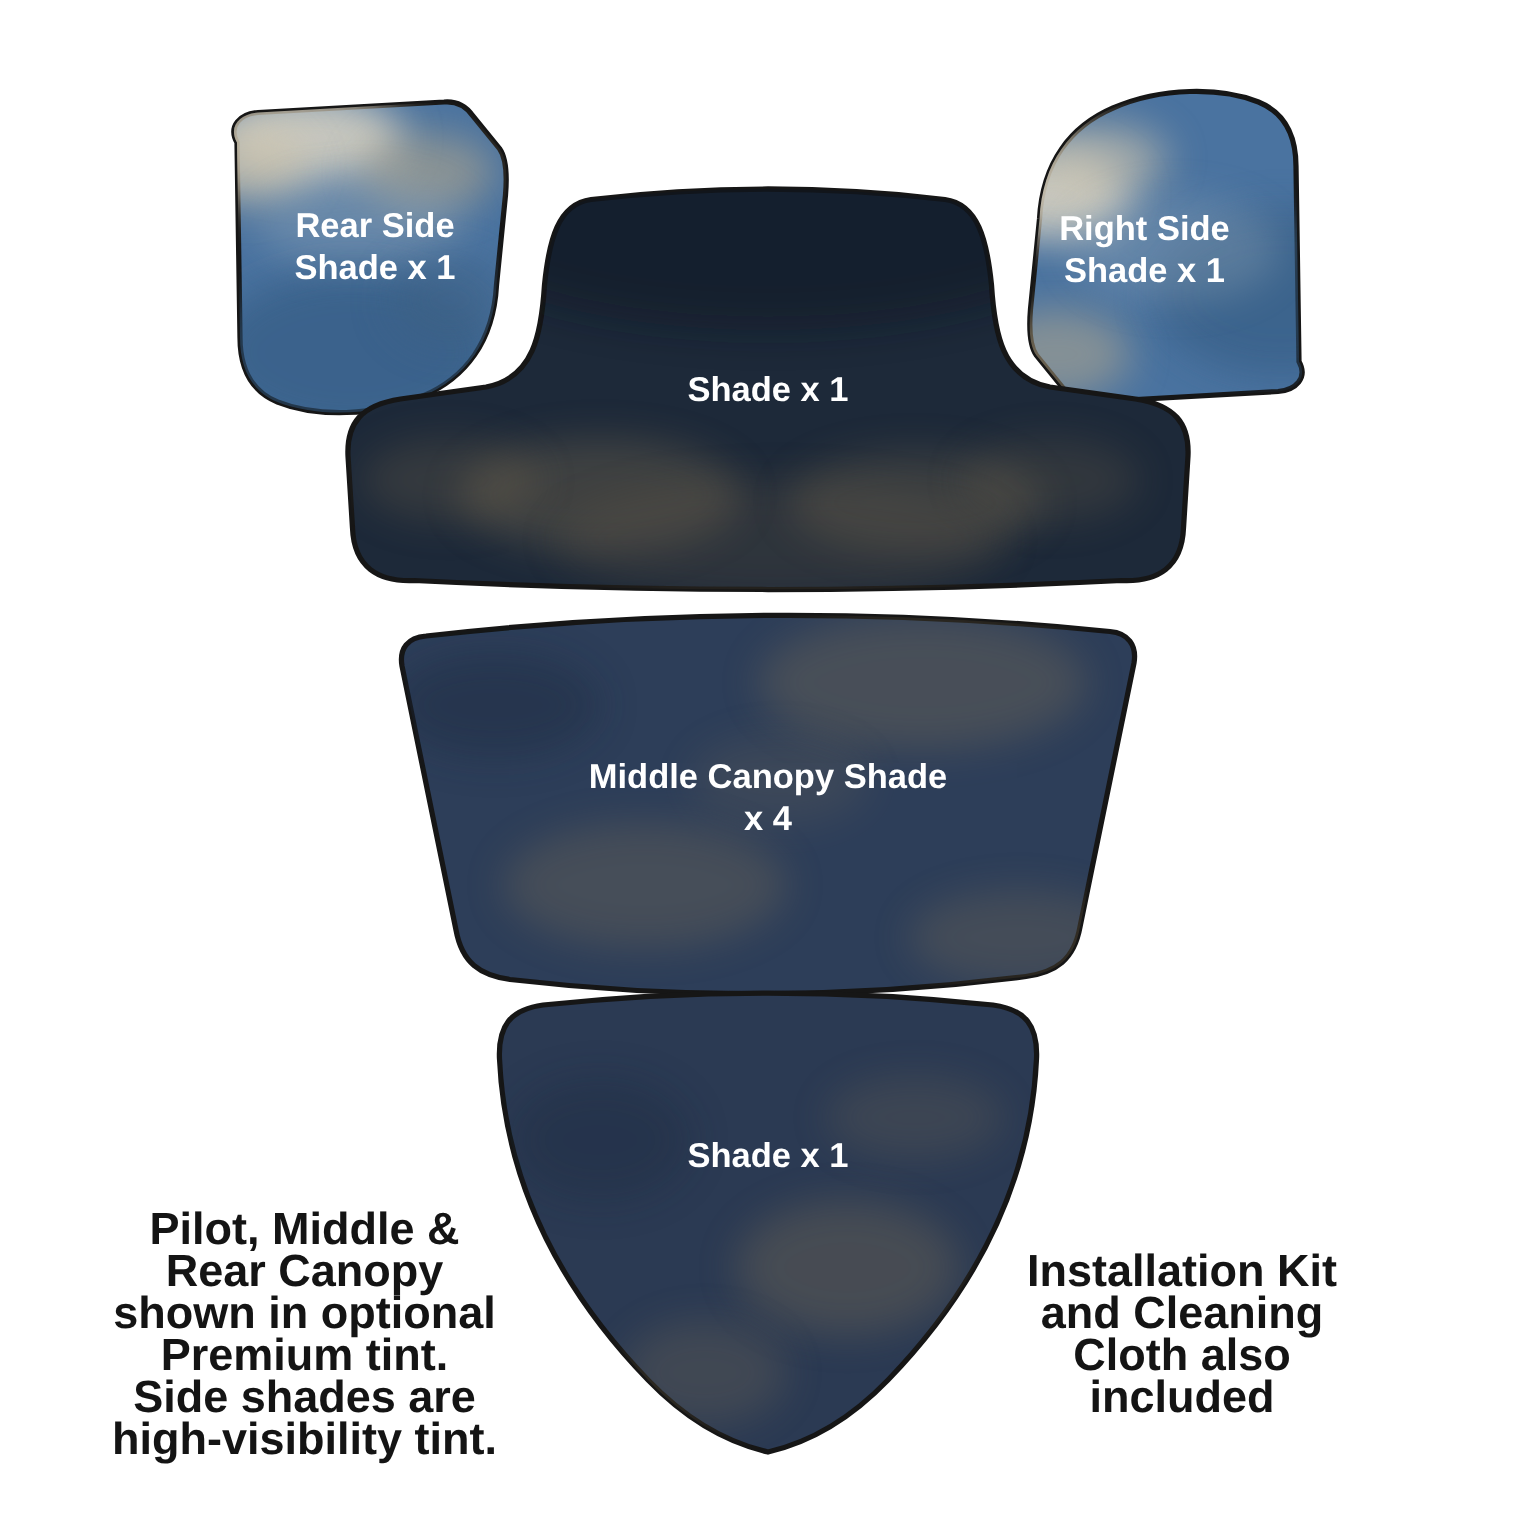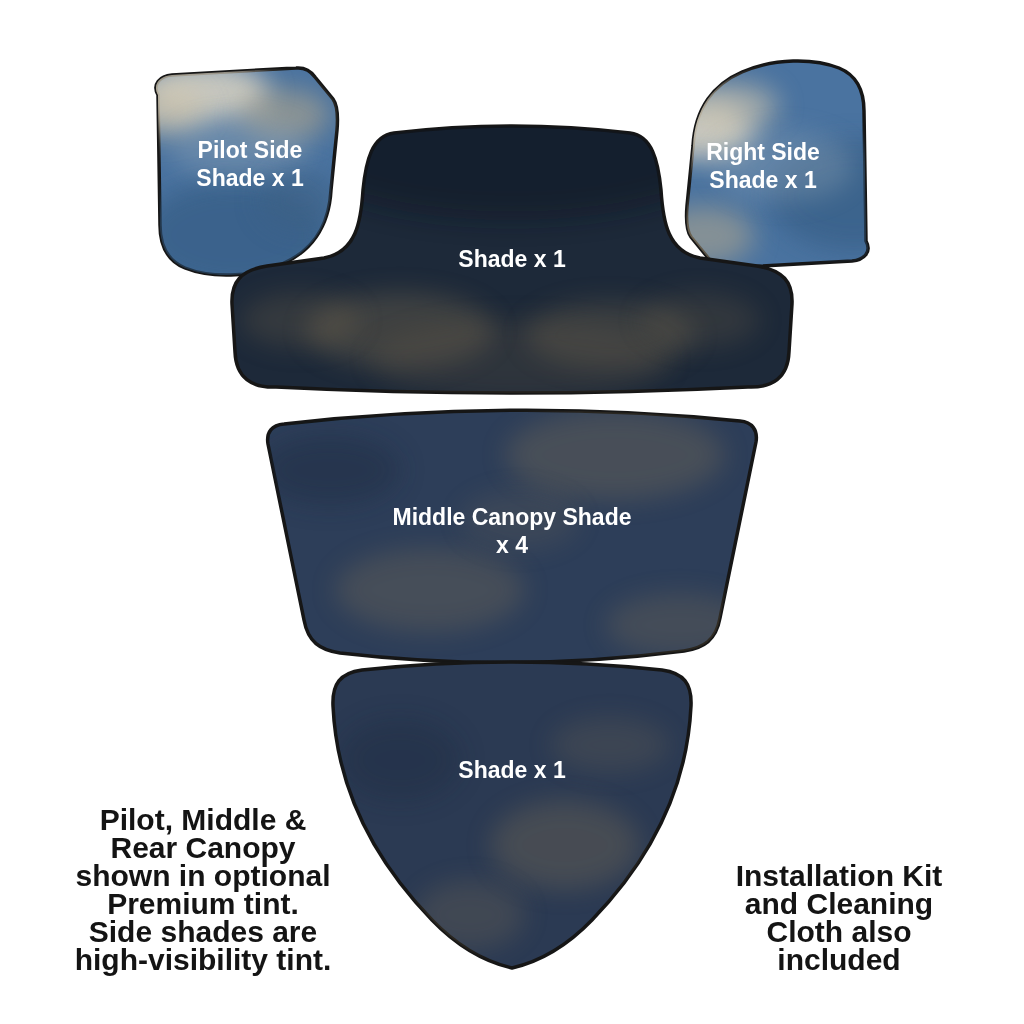--- a/index.html
+++ b/index.html
@@ -156,21 +156,21 @@
       <g clip-path="url(#clip-rear)">
         <ellipse cx="565" cy="845" rx="75" ry="45" fill="#8f7b58" opacity="0.28" filter="url(#soft)"></ellipse>
         <ellipse cx="470" cy="915" rx="55" ry="35" fill="#8f7b58" opacity="0.22" filter="url(#soft)"></ellipse>
         <ellipse cx="610" cy="745" rx="60" ry="28" fill="#8f7b58" opacity="0.18" filter="url(#soft)"></ellipse>
         <ellipse cx="400" cy="760" rx="60" ry="40" fill="#1c2a40" opacity="0.35" filter="url(#soft)"></ellipse>
       </g>
     </g>
   </svg>
 
   <div class="shade-label" style="left:145px;top:136px;width:210px;">
-    <span class="line">Pilot Side</span>
+    <span class="line">Rear Side</span>
     <span class="line">Shade x 1</span>
   </div>
 
   <div class="shade-label" style="left:653px;top:138px;width:220px;">
     <span class="line">Right Side</span>
     <span class="line">Shade x 1</span>
   </div>
 
   <div class="shade-label" style="left:392px;top:245px;width:240px;">
     <span class="line">Shade x 1</span>
@@ -180,15 +180,15 @@
     <span class="line">Middle Canopy Shade</span>
     <span class="line">x 4</span>
   </div>
 
   <div class="shade-label" style="left:392px;top:756px;width:240px;">
     <span class="line">Shade x 1</span>
   </div>
 
   <div class="note" style="left:72px;top:806px;width:262px;">Pilot, Middle &amp; Rear Canopy shown in optional Premium tint. Side shades are high-visibility tint.</div>
 
-  <div class="note" style="left:711px;top:834px;width:256px;margin-top:28px;">Installation Kit and Cleaning Cloth also included</div>
+  <div class="note" style="left:660px;top:834px;width:256px;">Installation Kit and Cleaning Cloth also included</div>
 
 </div>
 
 </body></html>

